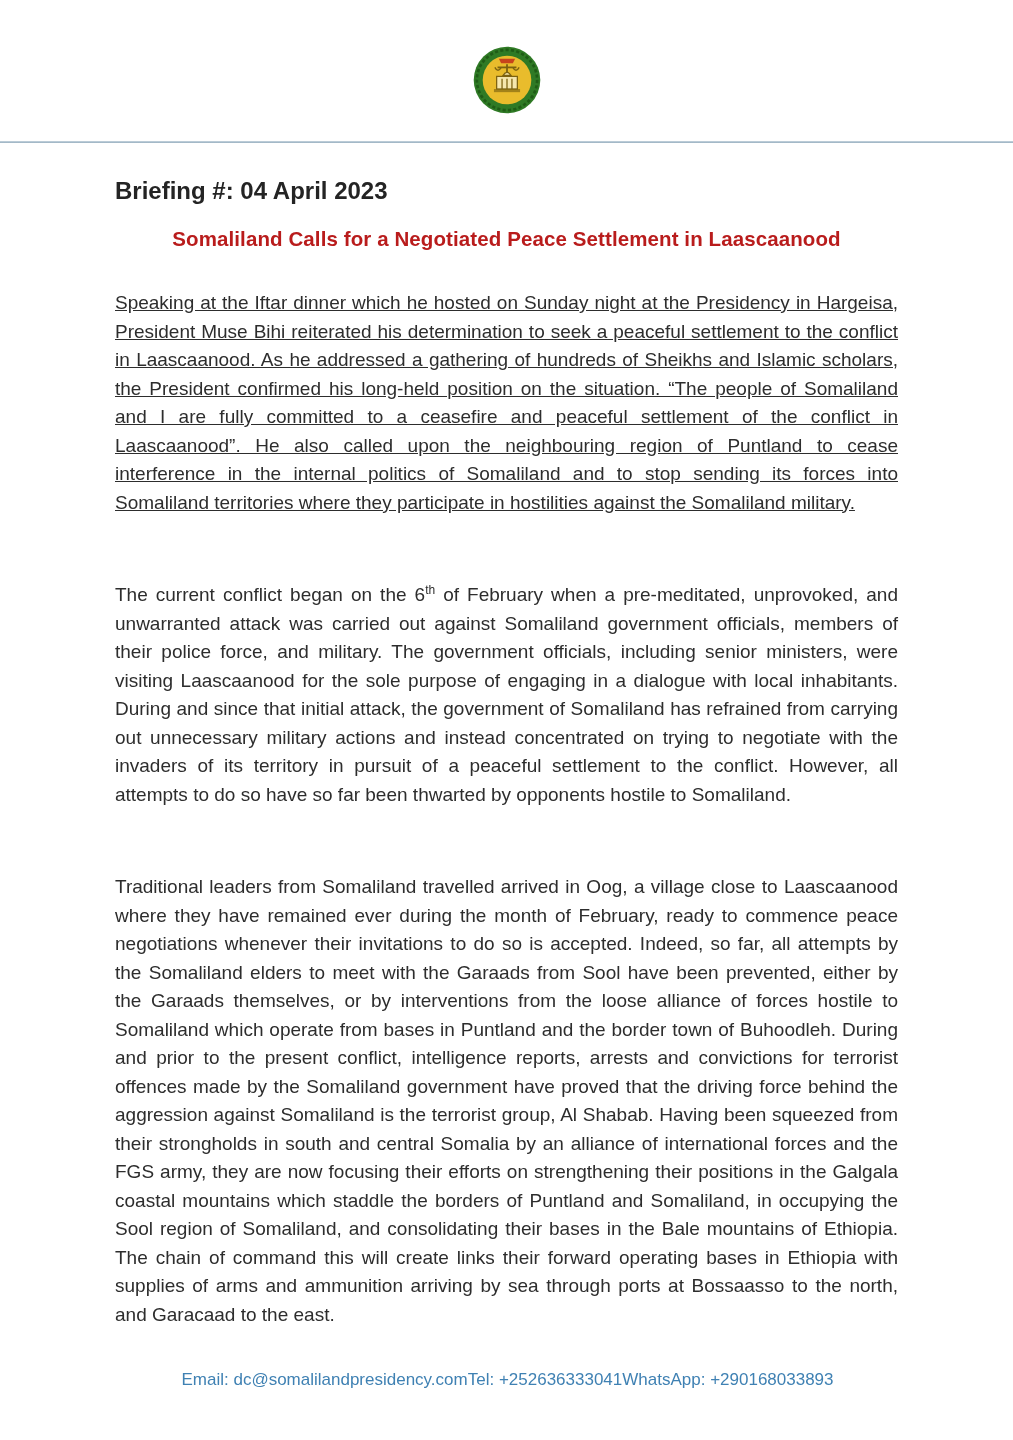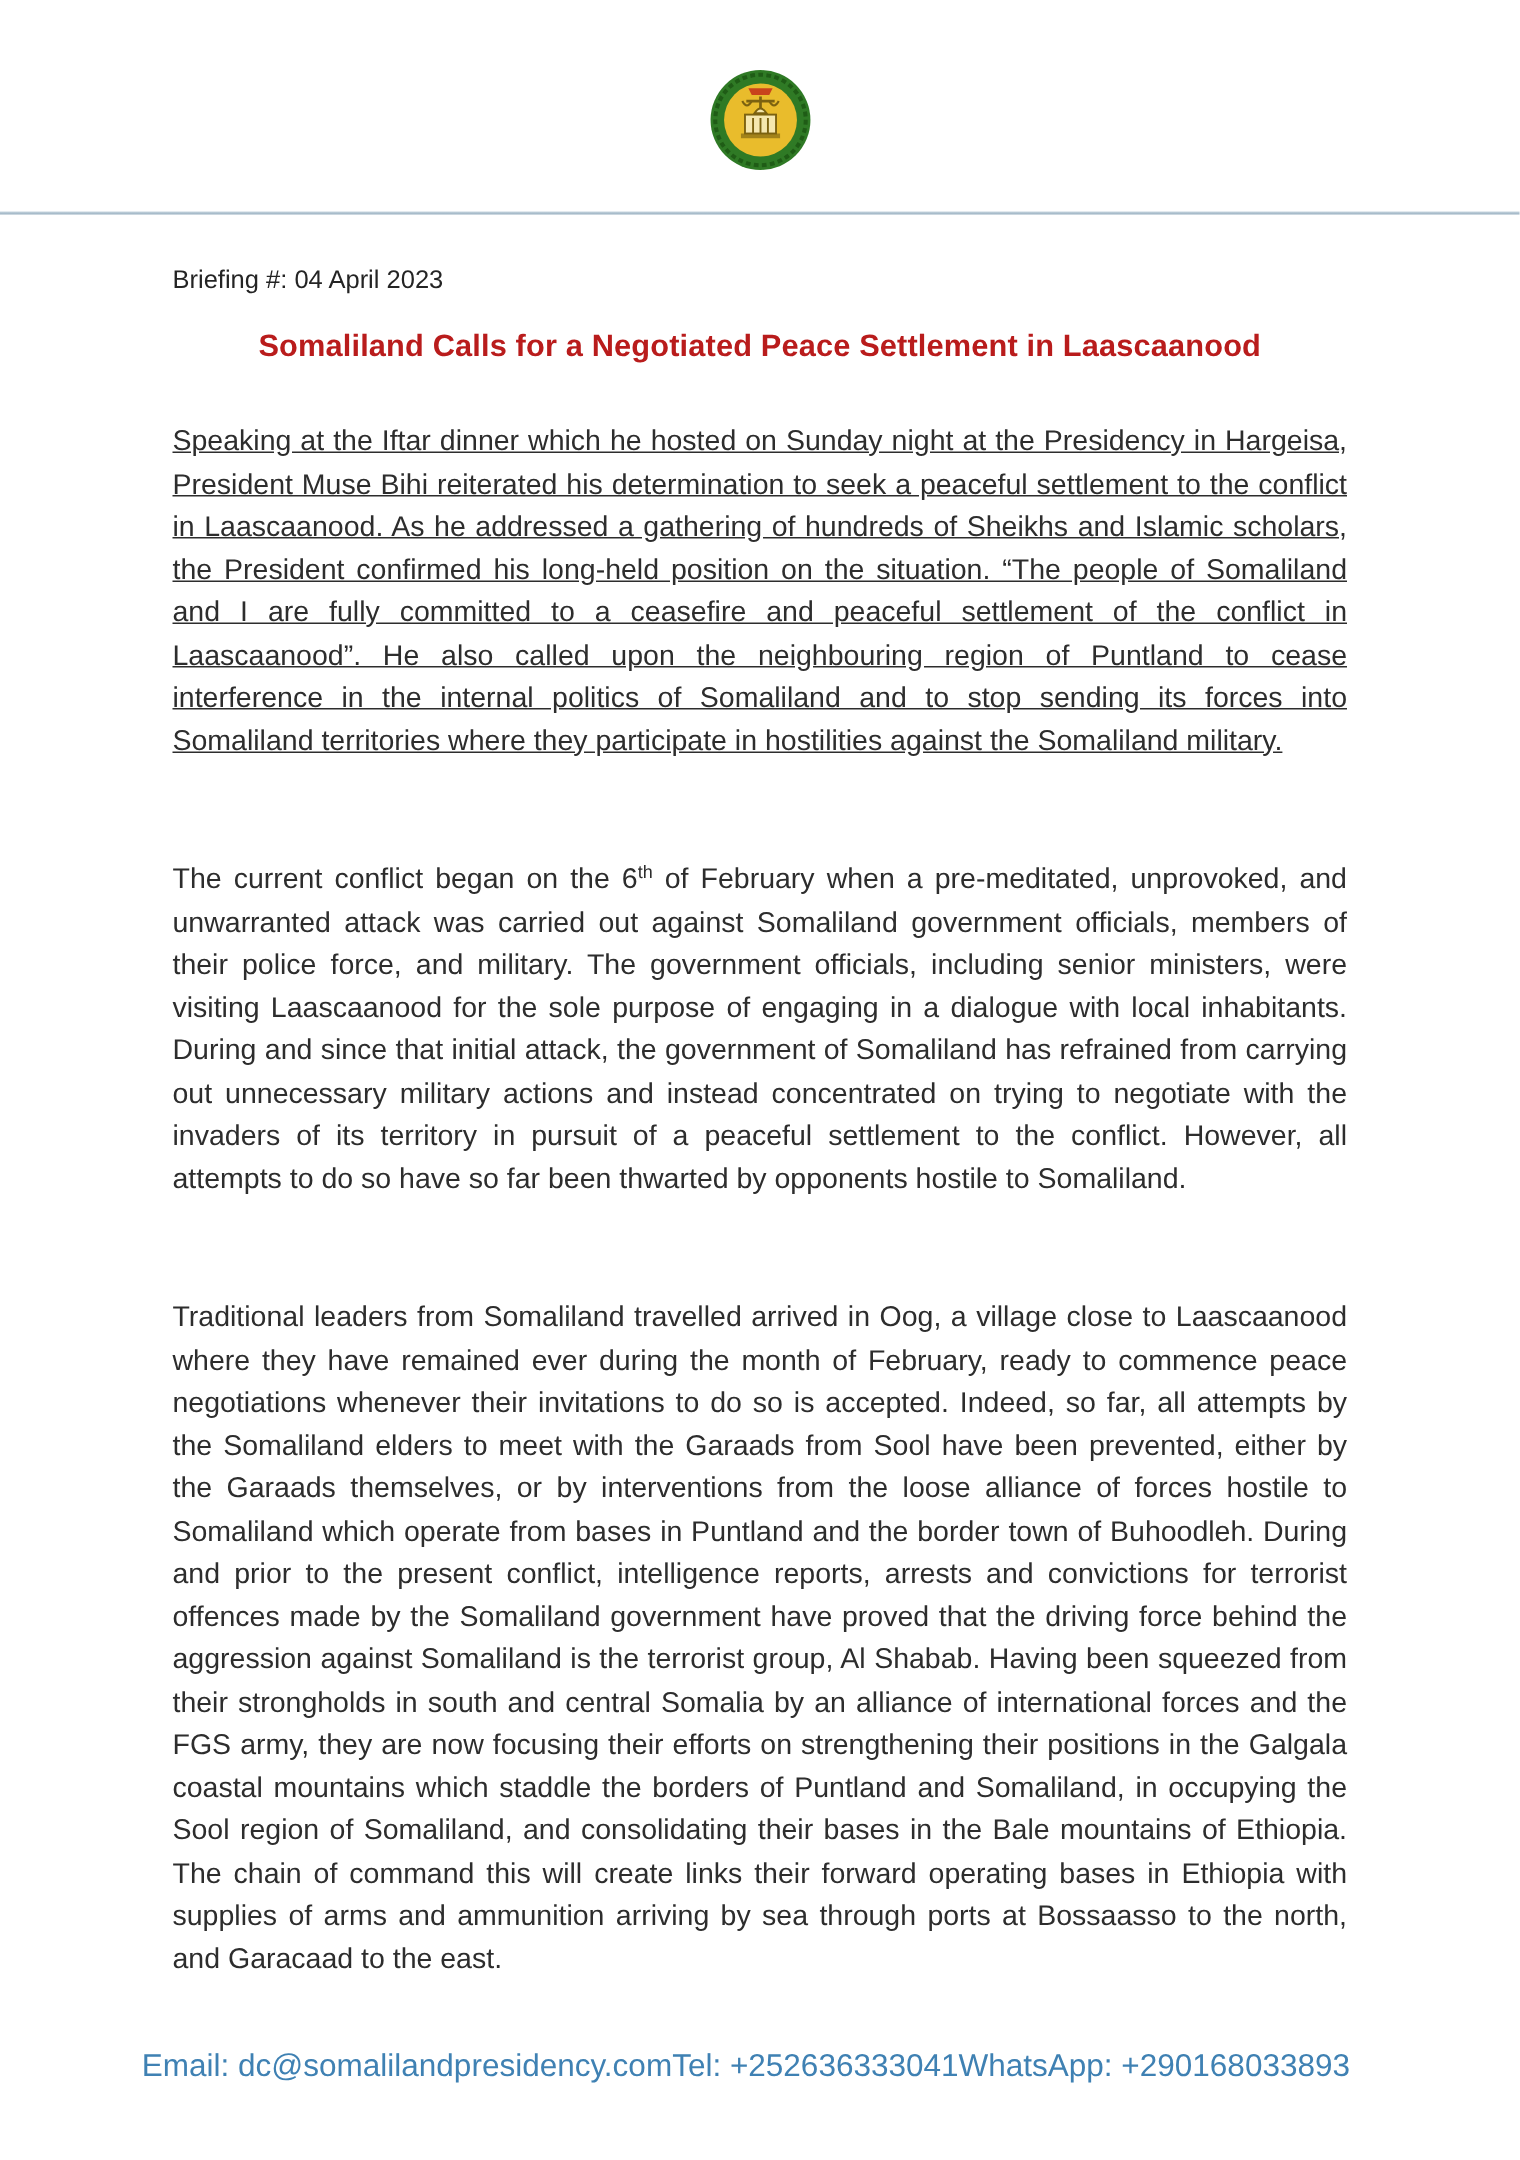--- a/index.html
+++ b/index.html
@@ -27,22 +27,23 @@
   .header-rule {
     margin-top:25px;
     height:2px;
     background:linear-gradient(#c7d5df, #98afc0);
   }
 
   .content { padding:0 115px; }
 
   .briefing {
     margin-top:34px;
-    font-size:17px;
+    font-size:24px;
     color:#242424;
+    font-weight:bold;
   }
 
   .doc-title {
     margin-top:22px;
     font-size:20.5px;
     font-weight:bold;
     text-align:center;
     color:#b91c1c;
     letter-spacing:0.1px;
   }
@@ -56,22 +57,22 @@
   }
   .para.first { margin-top:38px;text-decoration:underline; }
   .para.gap   { margin-top:64px; }
 
   .para sup { font-size:12px; line-height:0; vertical-align:super;margin-top:29px; }
 
   .footer {
     position:absolute;
     left:115px; right:113px; bottom:50px;
     display:flex;
-    justify-content:flex-end;
-    font-size:21px;
+    justify-content:center;
+    font-size:17px;
   }
   .footer span { white-space:nowrap; }
 </style>
 </head>
 <body>
 
 <div class="page">
 
   <div class="logo-wrap">
     <svg class="emblem" viewBox="0 0 80 80" aria-hidden="true">

